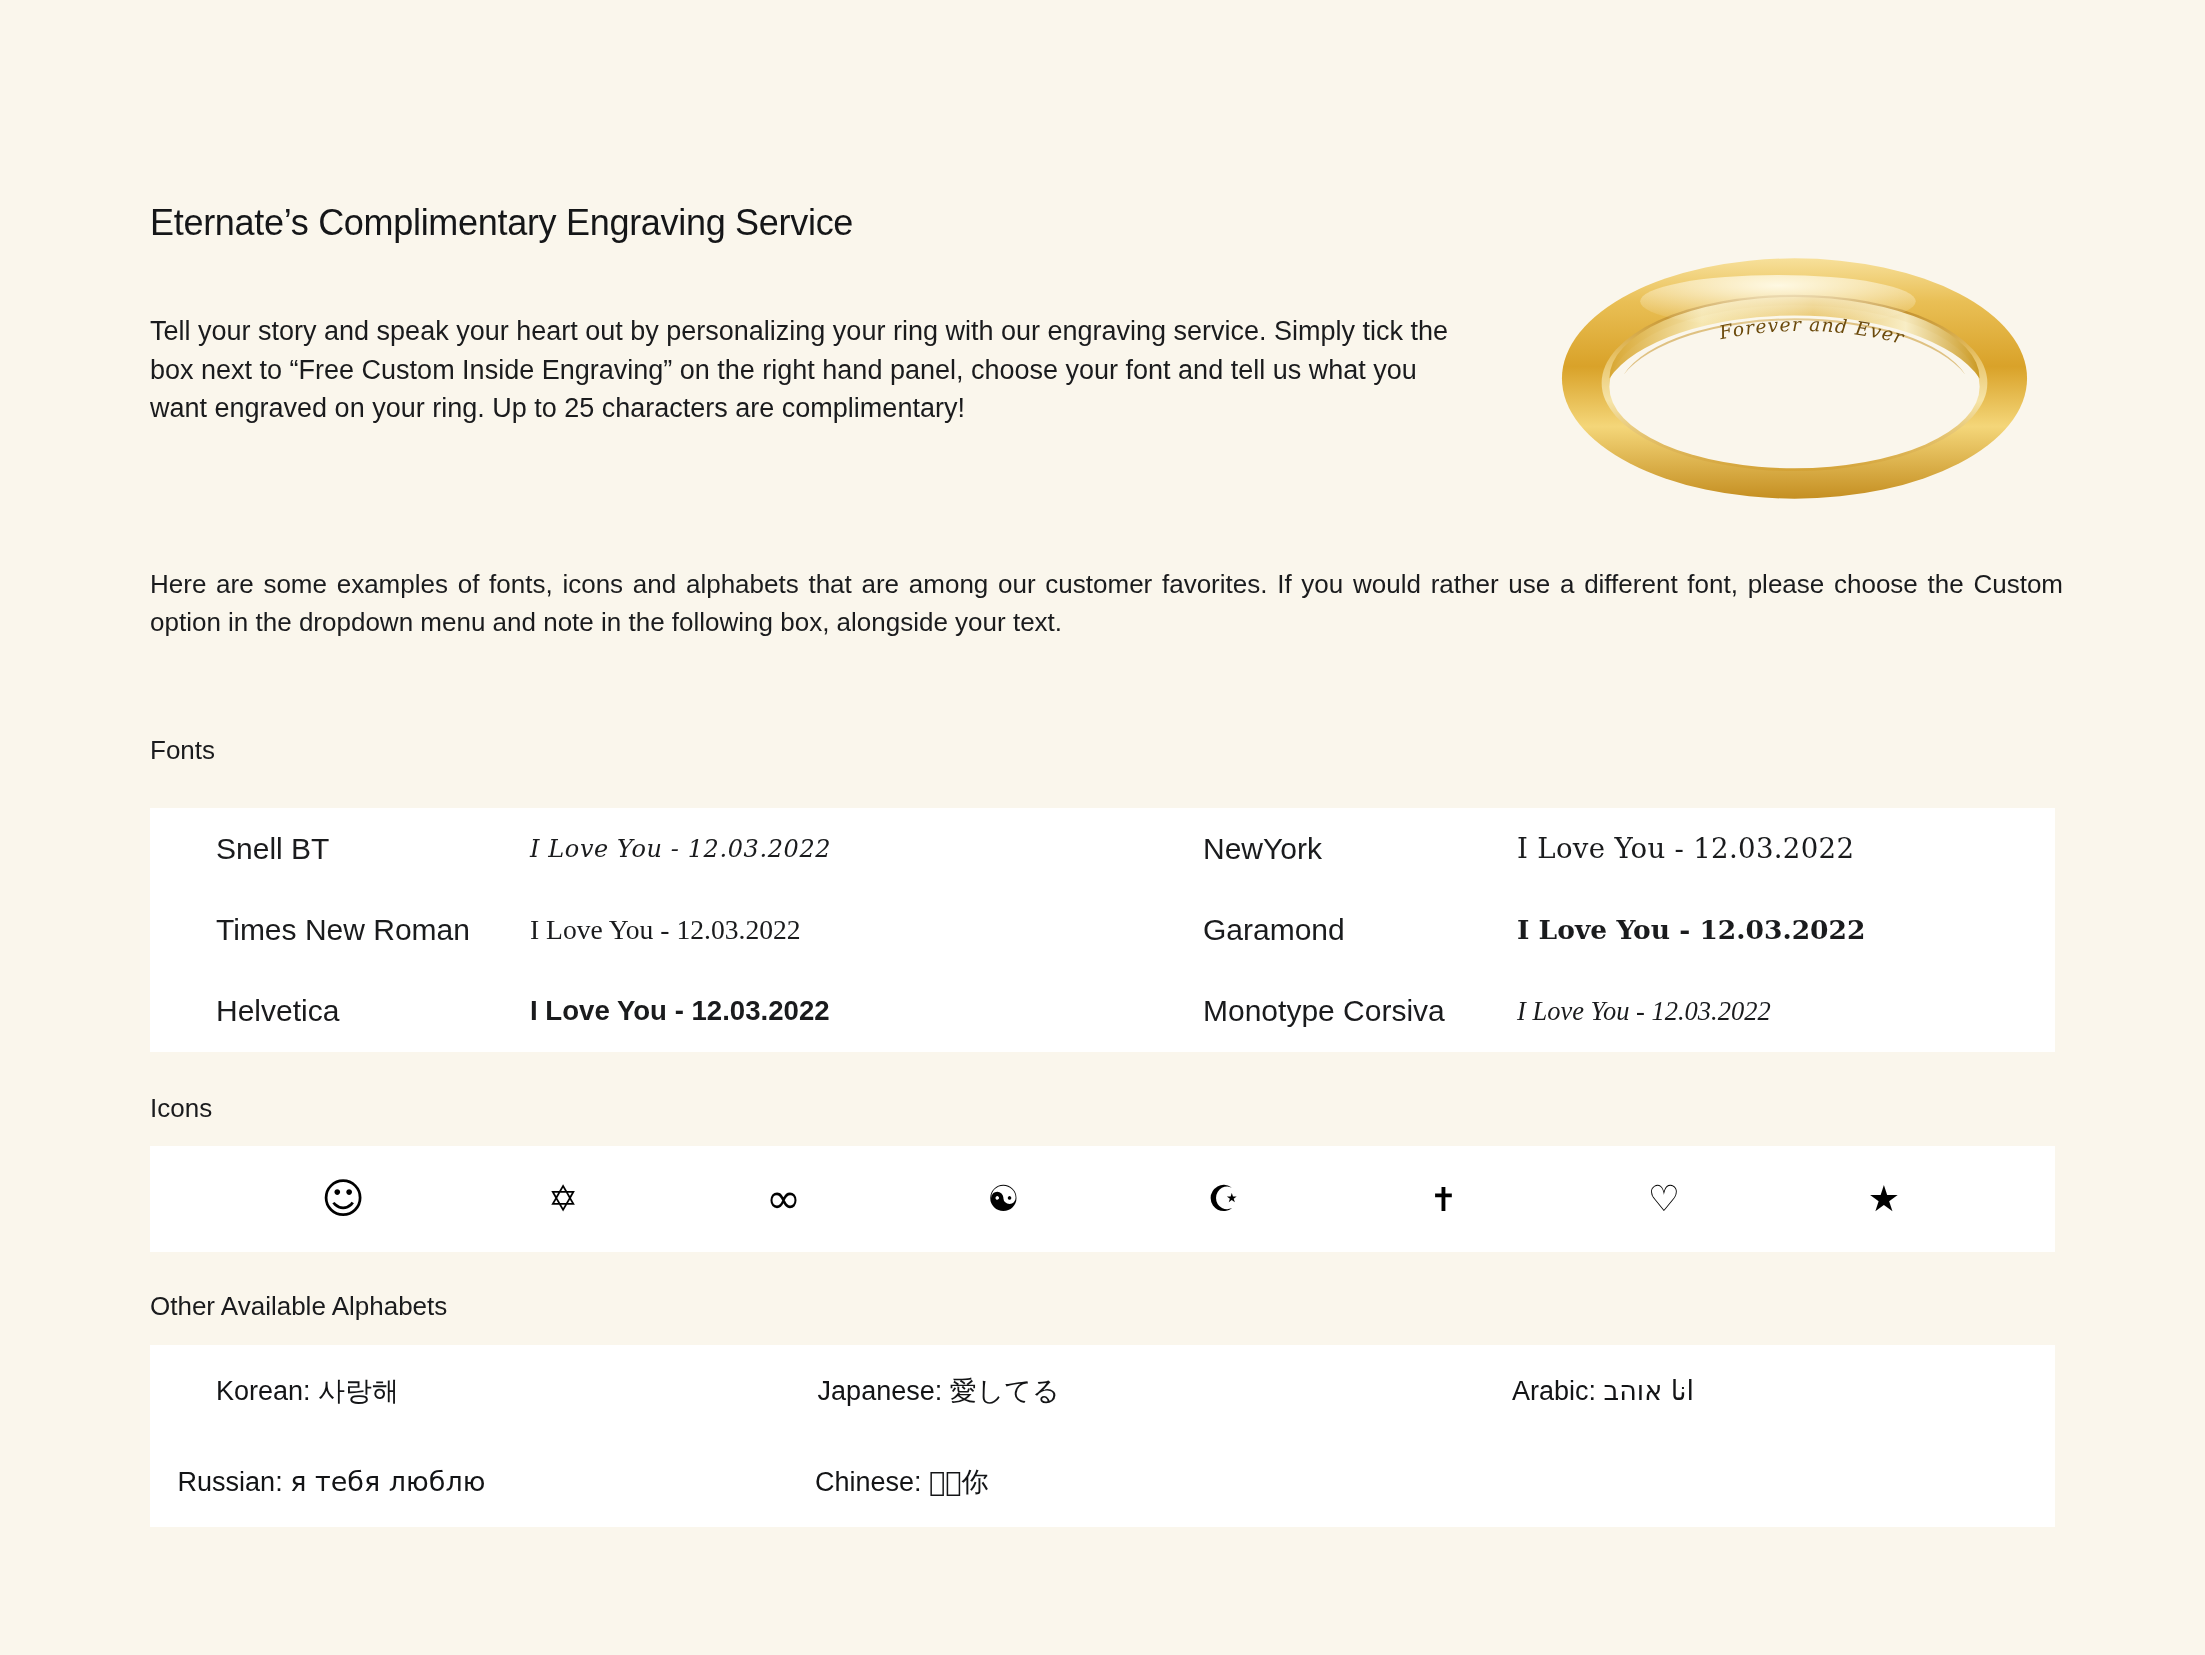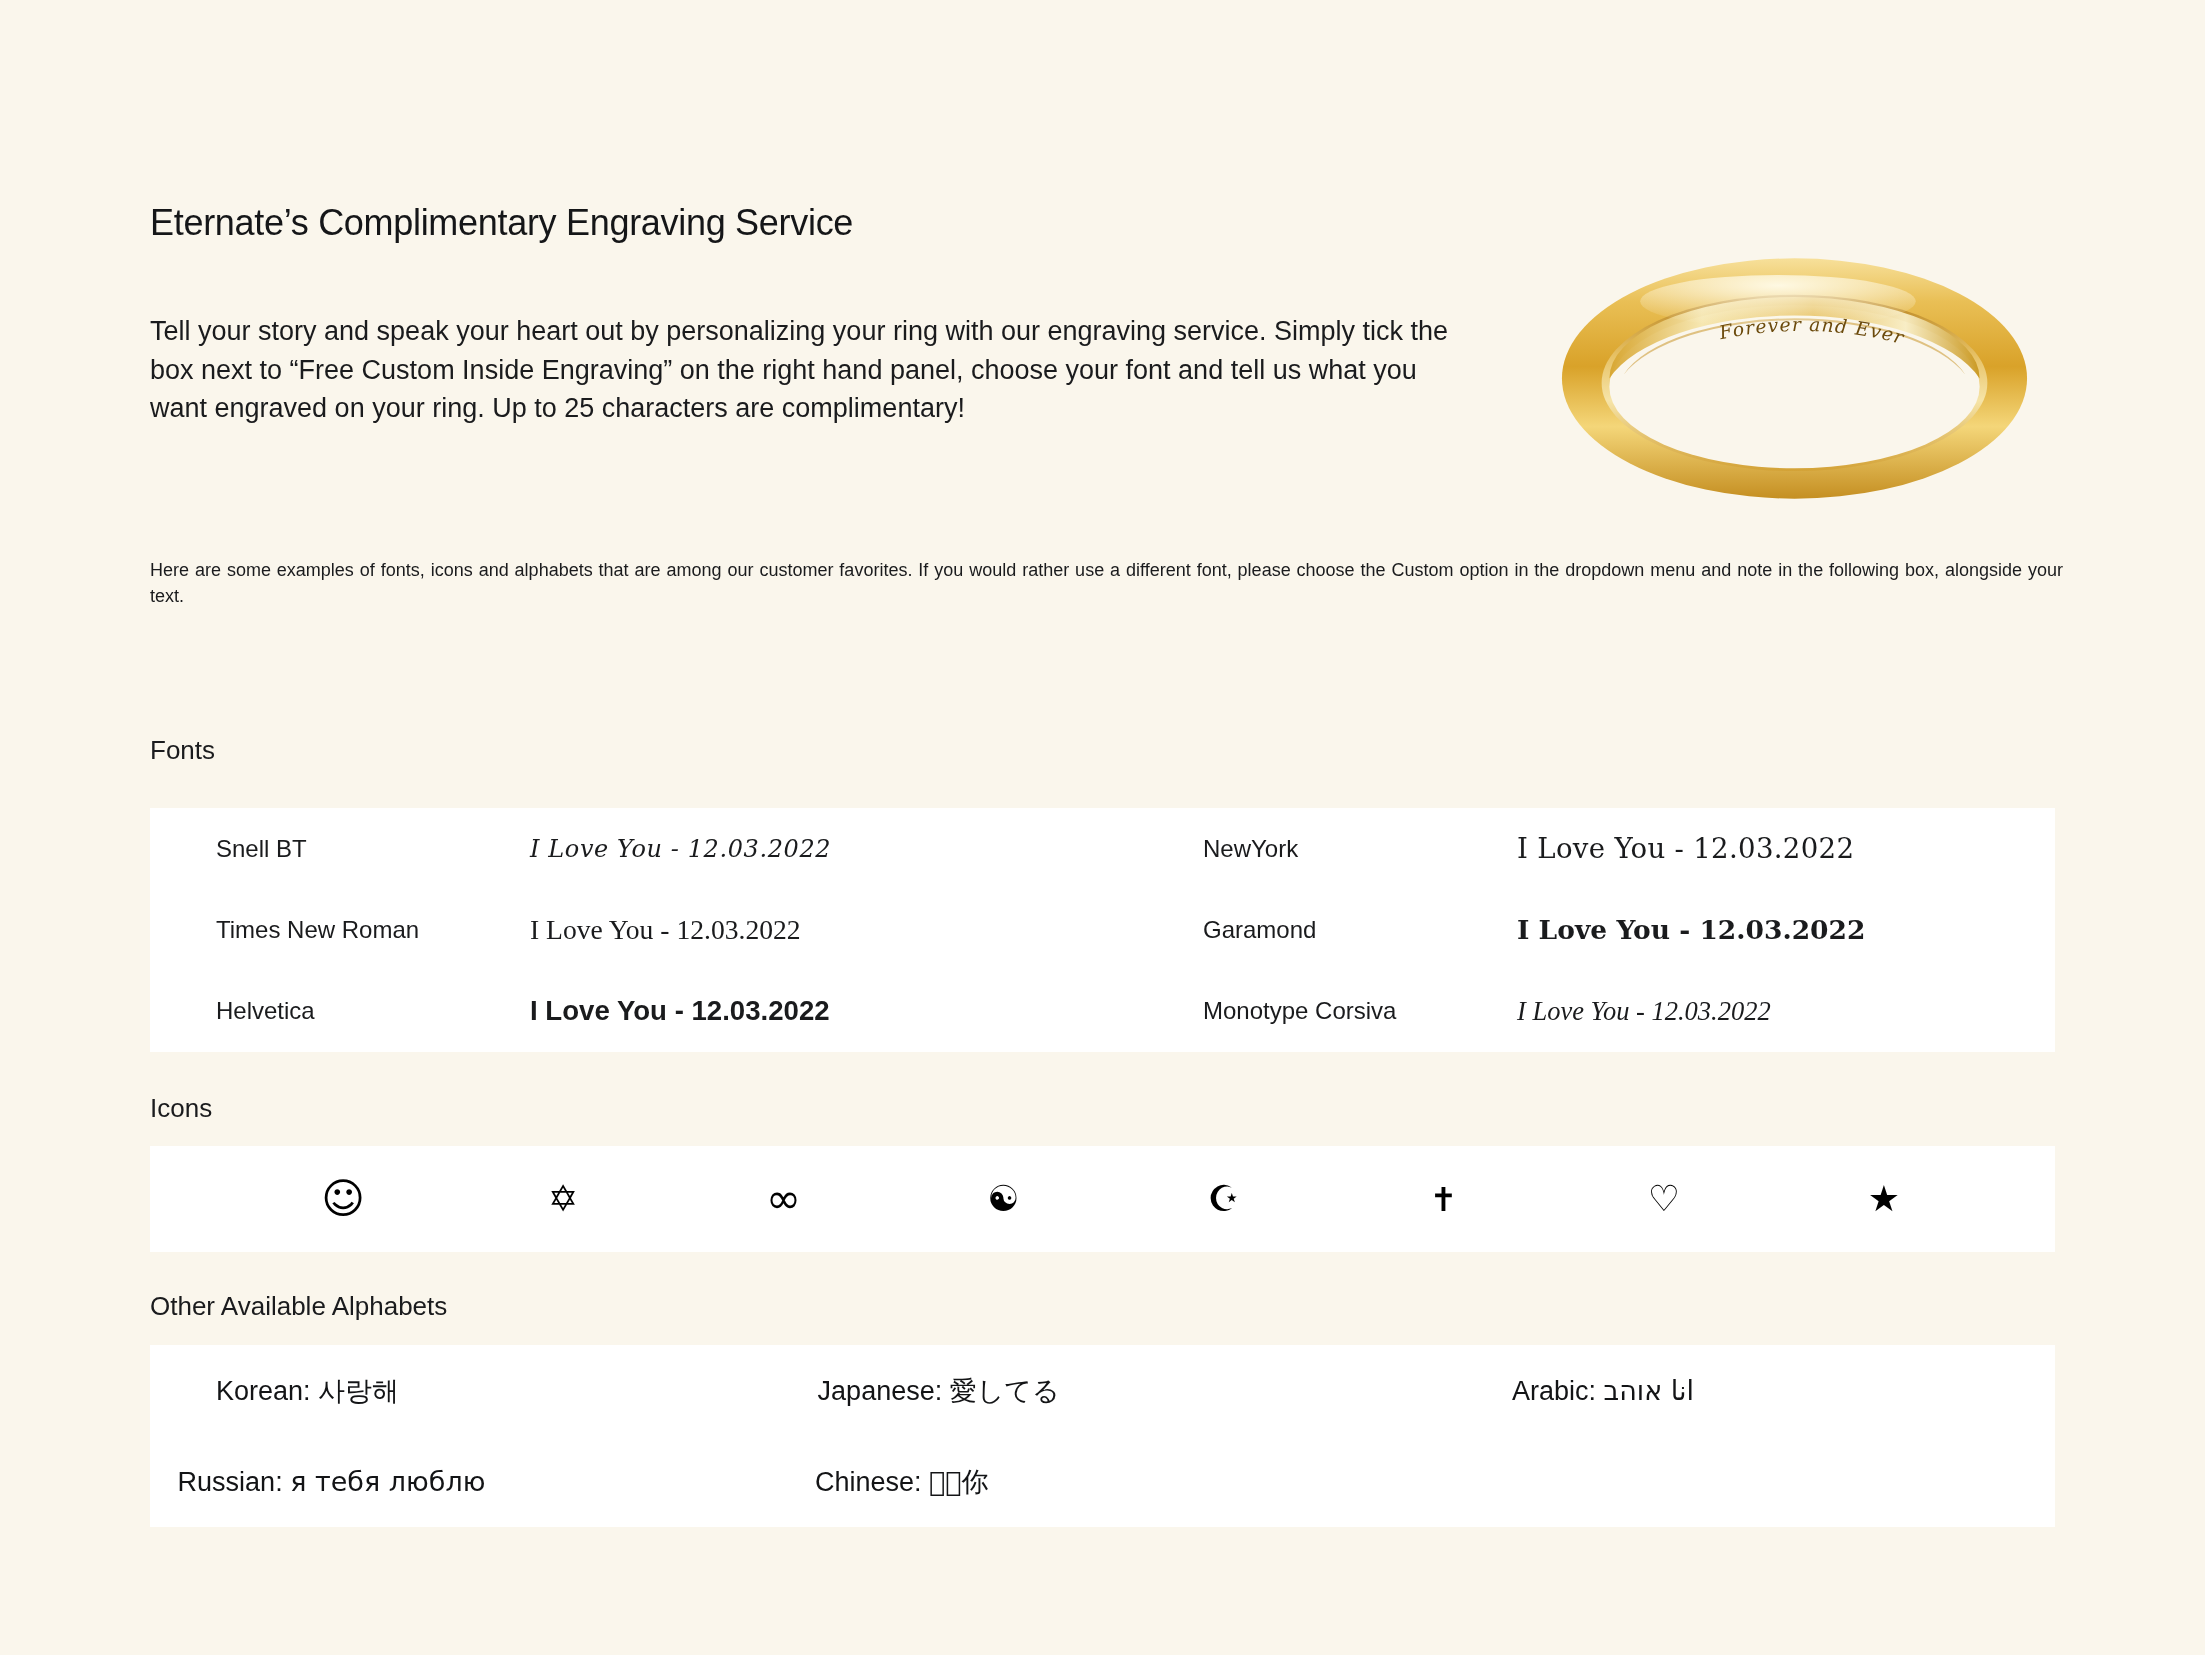--- a/index.html
+++ b/index.html
@@ -43,21 +43,21 @@
     font-size: 27px;
     line-height: 1.43;
     color: #1a1b1d;
   }
 
   .intro2 {
     position: absolute;
     left: 150px;
     top: 502px;
     width: 1913px;
-    font-size: 18px;
+    font-size: 26px;
     line-height: 1.47;
     color: #1a1b1d;
     text-align: justify;
   }
 
   
   .ring-wrap {
     position: absolute;
     left: 1541px;
     top: 212px;
@@ -111,21 +111,21 @@
     align-items: center;
   }
   .font-cell {
     display: flex;
     align-items: center;
   }
   .font-name {
     width: 380px;
     padding-left: 66px;
     box-sizing: border-box;
-    font-size: 24px;
+    font-size: 30px;
     color: #1a1b1d;
     white-space: nowrap;
   }
   .font-sample {
     font-size: 25px;
     color: #1a1b1d;
     white-space: nowrap;
   }
   .s-snell {
     font-family: "DejaVu Serif", serif;

